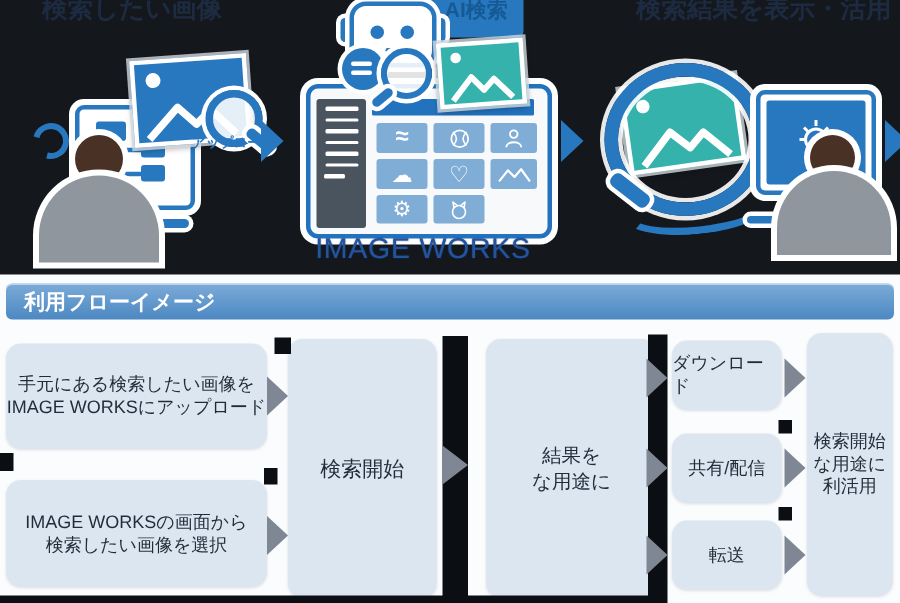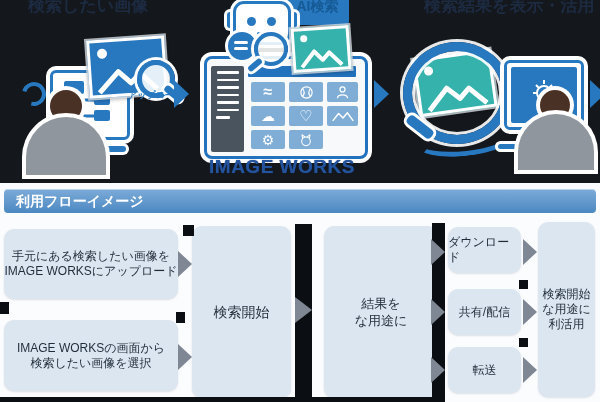--- a/index.html
+++ b/index.html
@@ -43,21 +43,21 @@
   .robot-ear{background:var(--c-blue);border-radius:3px;box-shadow:0 0 0 3px #fff;}
   .bubble{background:var(--c-blue);border-radius:50%;box-shadow:0 0 0 3px #fff;}
   .bubble i{position:absolute;left:6px;width:14px;height:2.5px;background:#fff;border-radius:2px;}
   
   .card{background:#f7f9fa;border:3px solid #2272bd;border-radius:8px;box-shadow:0 0 0 4px #fff;}
   .sidebar{background:var(--c-slate);border-radius:2px;padding-top:5px;}
   .sline{width:22px;height:2.5px;background:#fff;border-radius:1px;margin:0 auto 5px;}
   .chead{background:#2272bd;border-radius:1px;}
   .tile{background:var(--c-tile);border-radius:2px;display:flex;align-items:center;justify-content:center;
     color:#fff;font-weight:bold;}
-  .logo{font-weight:bold;font-size:19px;letter-spacing:.5px;color:var(--c-logo);
+  .logo{font-weight:normal;font-size:19px;letter-spacing:.5px;color:var(--c-logo);
     text-align:center;text-shadow:0 0 1px #1a3e78;filter:blur(.3px);}
   
   .tri{width:0;height:0;}
   .tri-blue{border-top:14px solid transparent;border-bottom:14px solid transparent;border-left:15px solid var(--c-blue);}
   .tri-gray{border-top:13px solid transparent;border-bottom:13px solid transparent;border-left:14px solid var(--c-arrow);}
   .curve{width:16px;height:16px;border:4px solid var(--c-blue);border-radius:50%;
     border-left-color:transparent;transform:rotate(-30deg);}
   .swoosh{width:90px;height:24px;border:5px solid transparent;border-bottom-color:var(--c-blue);
     border-radius:50%;transform:rotate(-6deg);}
   .uplabel{color:var(--c-blue);font-size:9px;font-weight:bold;filter:blur(.5px);white-space:nowrap;}

